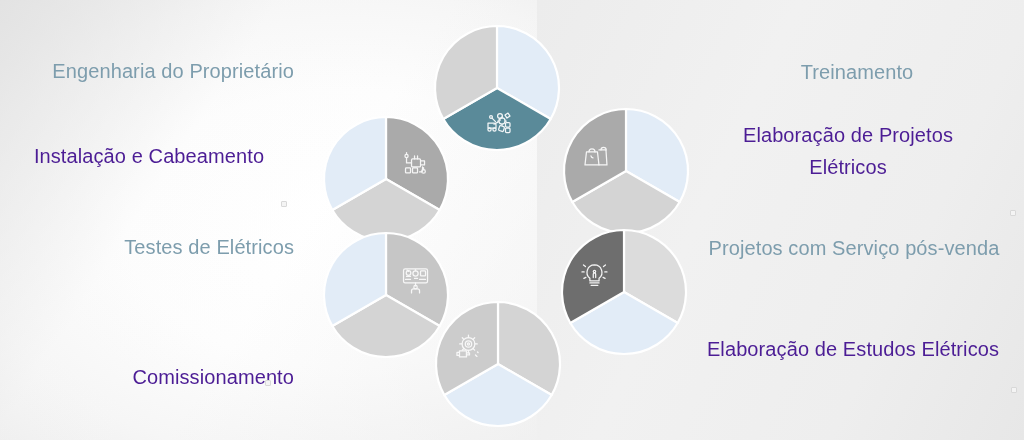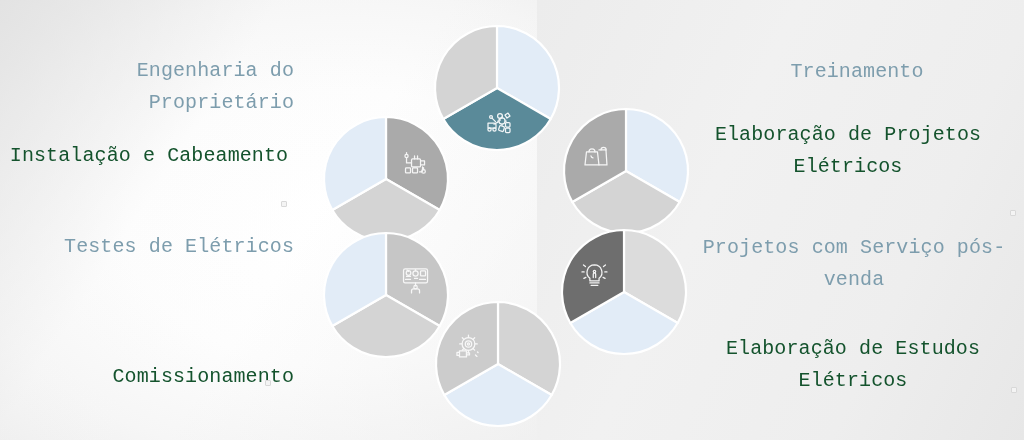--- a/index.html
+++ b/index.html
@@ -5,21 +5,21 @@
   html, body {
     margin: 0;
     padding: 0;
     background: #ffffff;
   }
   #slide {
     position: relative;
     width: 1024px;
     height: 440px;
     overflow: hidden;
-    font-family: Liberation Mono, monospace;
+    font-family: Liberation Sans, sans-serif;
     background: #eeeeee;
   }
 
   
   .bg-right {
     position: absolute;
     left: 537px; top: 0;
     width: 487px; height: 440px;
     background: linear-gradient(115deg, #ececec 0%, #f1f1f1 38%, #eeeeee 72%, #e7e7e7 100%);
   }
@@ -38,21 +38,21 @@
     pointer-events: none;
   }
 
   
   .label {
     position: absolute;
     font-size: 20px;
     line-height: 32px;
     letter-spacing: 0.1px;
     white-space: pre-line;
-    color: #14532d;
+    color: #4c1d95;
   }
   .label.accent { color: #7d9dad; }
   .label.right  { text-align: center; }
   .label.left   { text-align: right; }
 
   
   .dot {
     position: absolute;
     width: 4px; height: 4px;
     border: 1px solid #d8d8d8;

